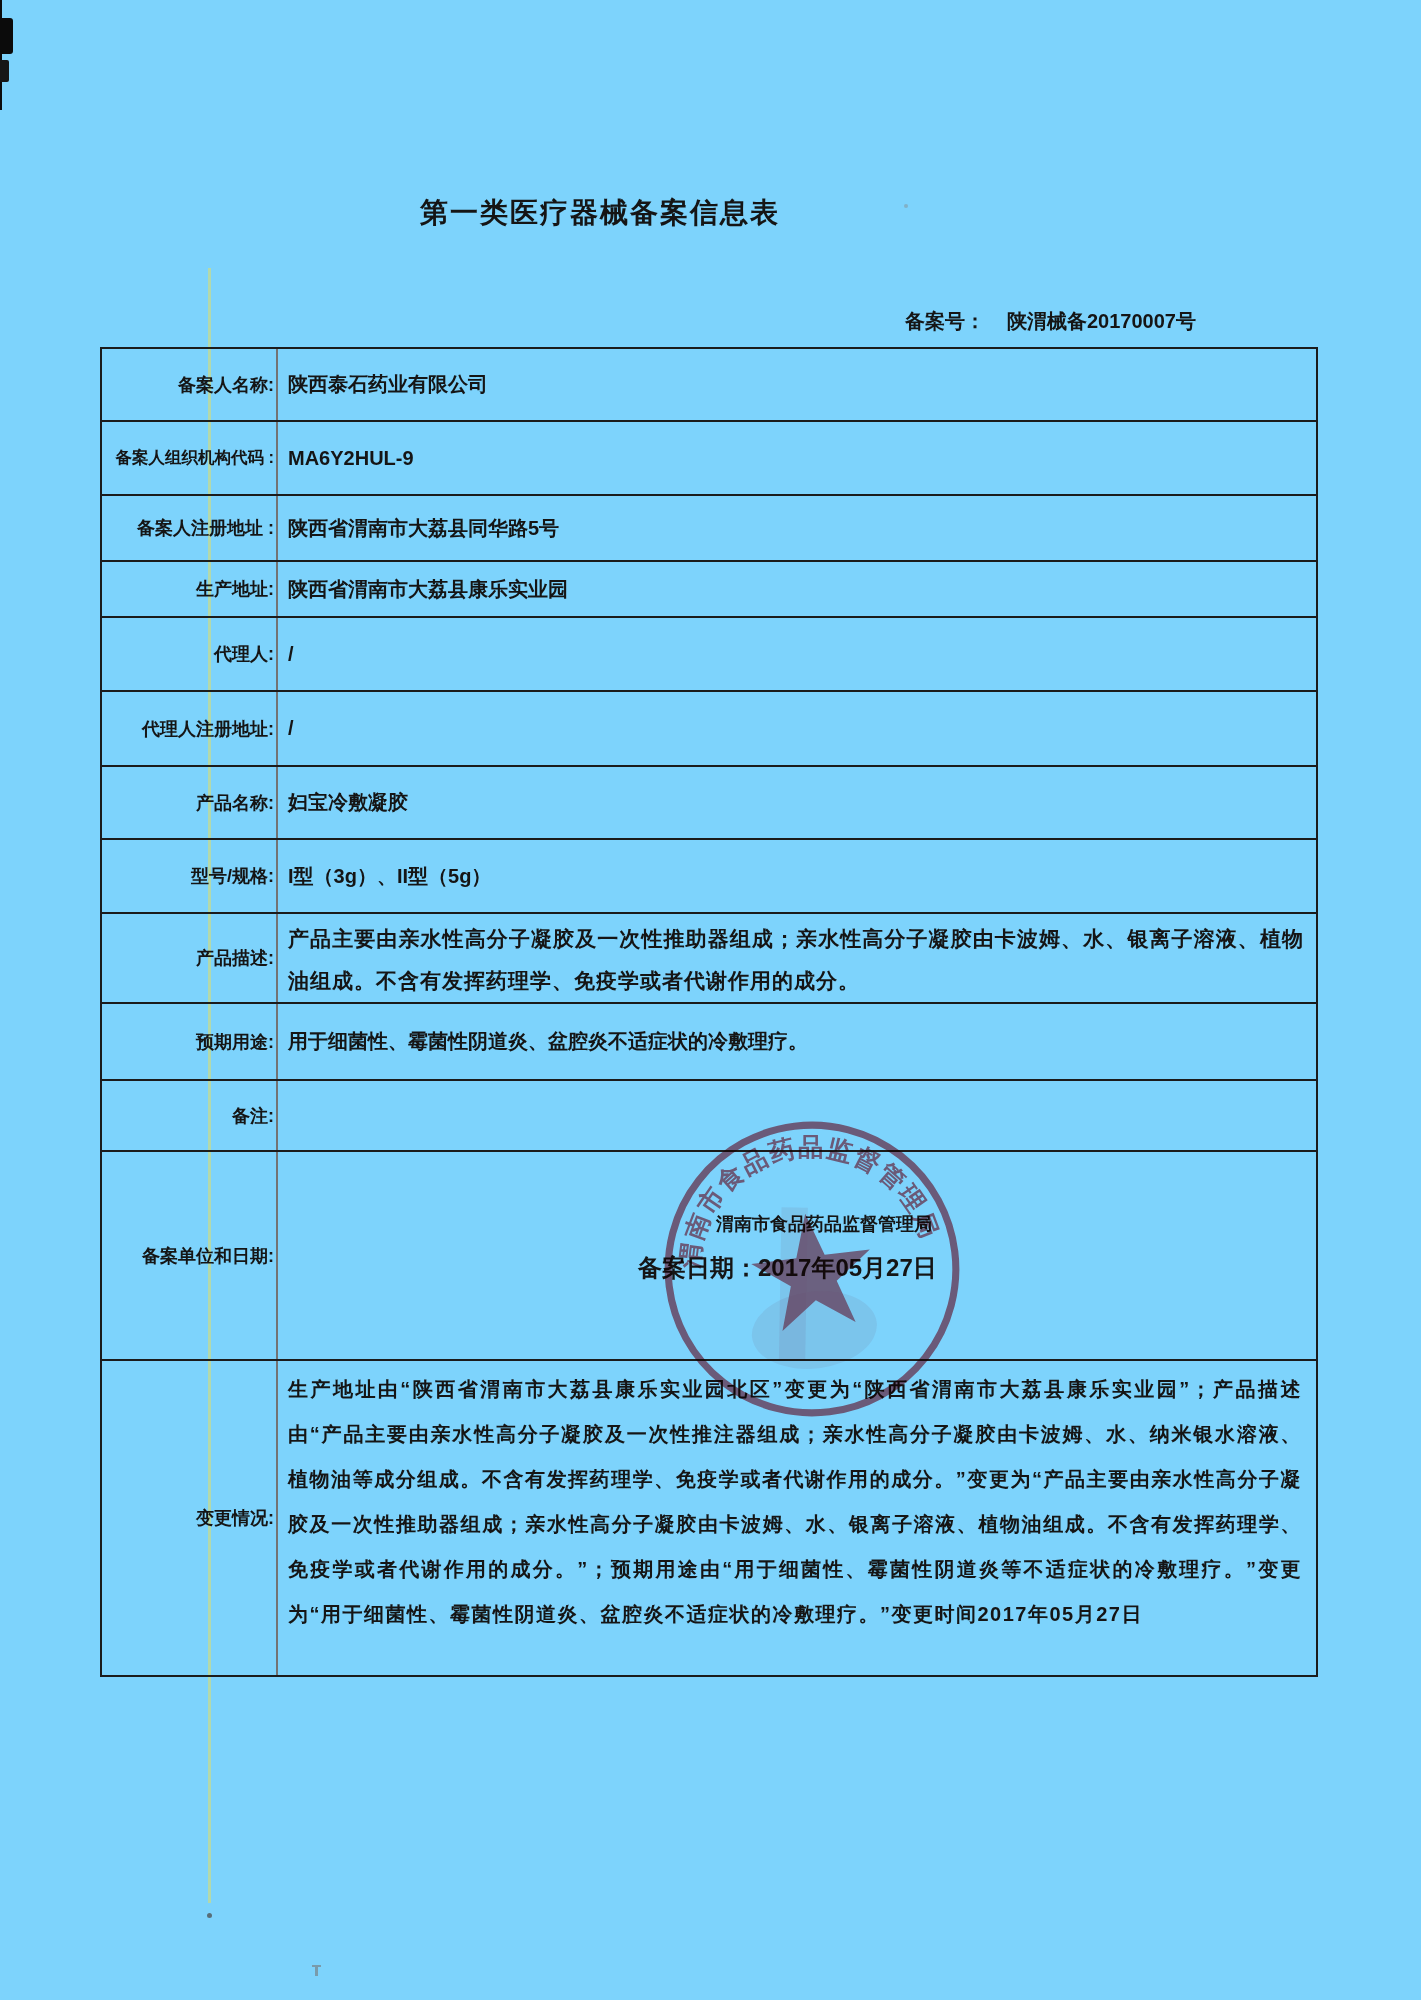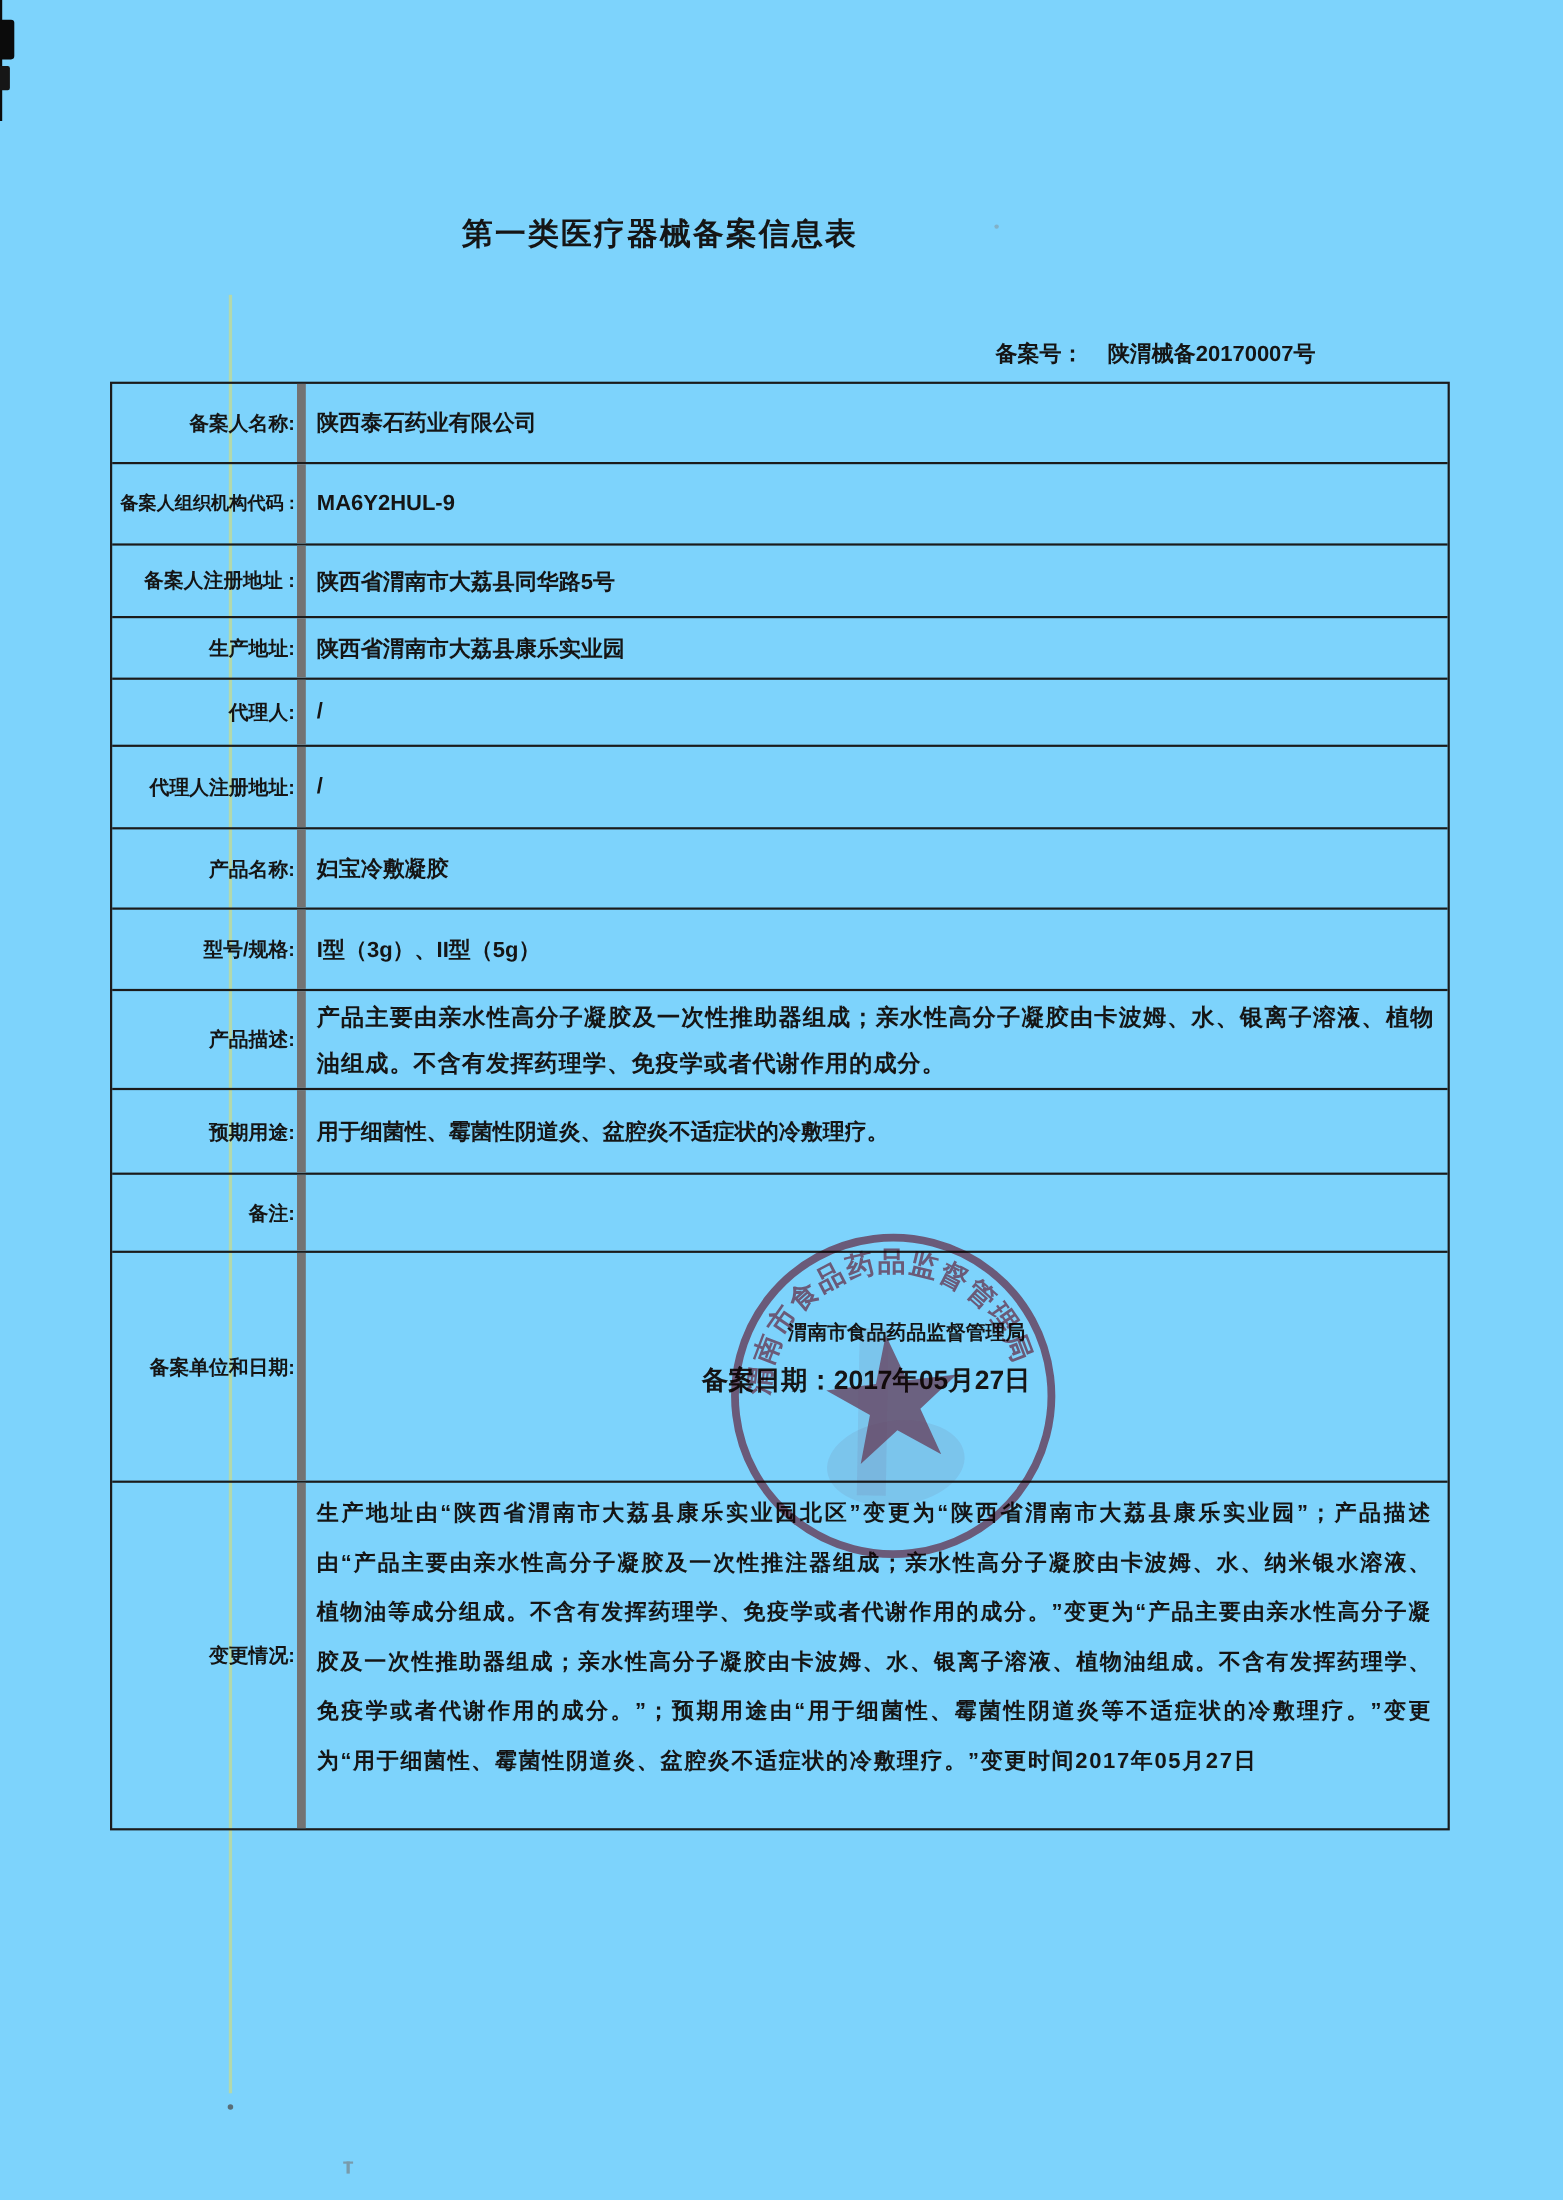--- a/index.html
+++ b/index.html
@@ -26,21 +26,21 @@
   .regno { position:absolute; top:308px; left:905px; font-size:20px; font-weight:bold; white-space:nowrap; }
   .regno .lbl { margin-right:22px; }
 
   .table {
     position:absolute; left:100px; top:347px; width:1218px;
     border:2px solid #1b1b1b; box-sizing:border-box; background:transparent;
   }
   .row { display:flex; box-sizing:border-box; border-top:2px solid #1b1b1b; }
   .row.first { border-top:none; }
   .cl {
-    flex:0 0 176px; width:176px; border-right:8px solid #737373; box-sizing:border-box;
+    flex:0 0 176px; width:176px; border-right:2px solid #737373; box-sizing:border-box;
     display:flex; align-items:center; justify-content:flex-end; text-align:right;
     font-weight:bold; font-size:18px; padding:2px 2px 2px 4px; white-space:nowrap;
   }
   .cl.small { font-size:16.5px; }
   .cv {
     flex:1 1 auto; display:flex; align-items:center;
     font-weight:bold; font-size:20px; padding:2px 10px; box-sizing:border-box;
   }
   .cv.block {
     display:block; text-align:justify; line-height:42px; font-size:21px;
@@ -94,21 +94,21 @@
     <div class="row" style="height:66px">
       <div class="cl">备案人注册地址 :</div>
       <div class="cv">陕西省渭南市大荔县同华路5号</div>
     </div>
 
     <div class="row" style="height:56px">
       <div class="cl">生产地址:</div>
       <div class="cv">陕西省渭南市大荔县康乐实业园</div>
     </div>
 
-    <div class="row" style="height:61px">
+    <div class="row" style="height:74px">
       <div class="cl">代理人:</div>
       <div class="cv">/</div>
     </div>
 
     <div class="row" style="height:75px">
       <div class="cl">代理人注册地址:</div>
       <div class="cv">/</div>
     </div>
 
     <div class="row" style="height:73px">

